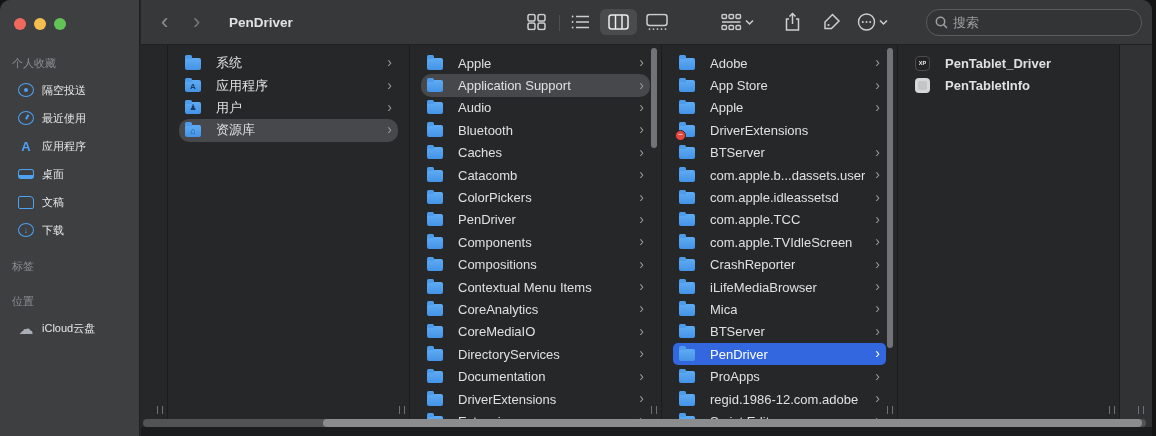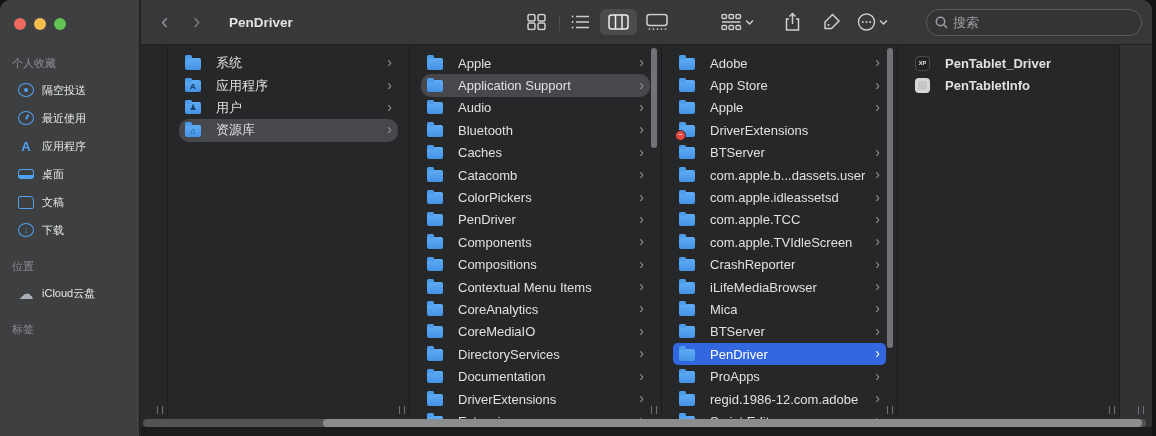--- a/index.html
+++ b/index.html
@@ -134,32 +134,32 @@
             <span class="slabel">文稿</span>
           </div>
           <div class="side-item">
             <span class="sicon icon-slot" data-icon="download"></span>
             <span class="slabel">下载</span>
           </div>
         </div>
     </div>
 
     <div class="side-section">
+      <div class="side-header">标签</div>
+    </div>
+
+    <div class="side-section">
       <div class="side-header">位置</div>
       <div>
 
       <div class="side-item">
             <span class="sicon icon-slot" data-icon="icloud"></span>
             <span class="slabel">iCloud云盘</span>
           </div>
         </div>
-    </div>
-
-    <div class="side-section">
-      <div class="side-header">标签</div>
     </div>
   </aside>
   <div class="sidebar-thumb"></div>
 
   <div class="main">
 
     <header class="titlebar">
       <span class="navbtn back">‹</span>
       <span class="navbtn fwd">›</span>
       <span class="wintitle">PenDriver</span>

